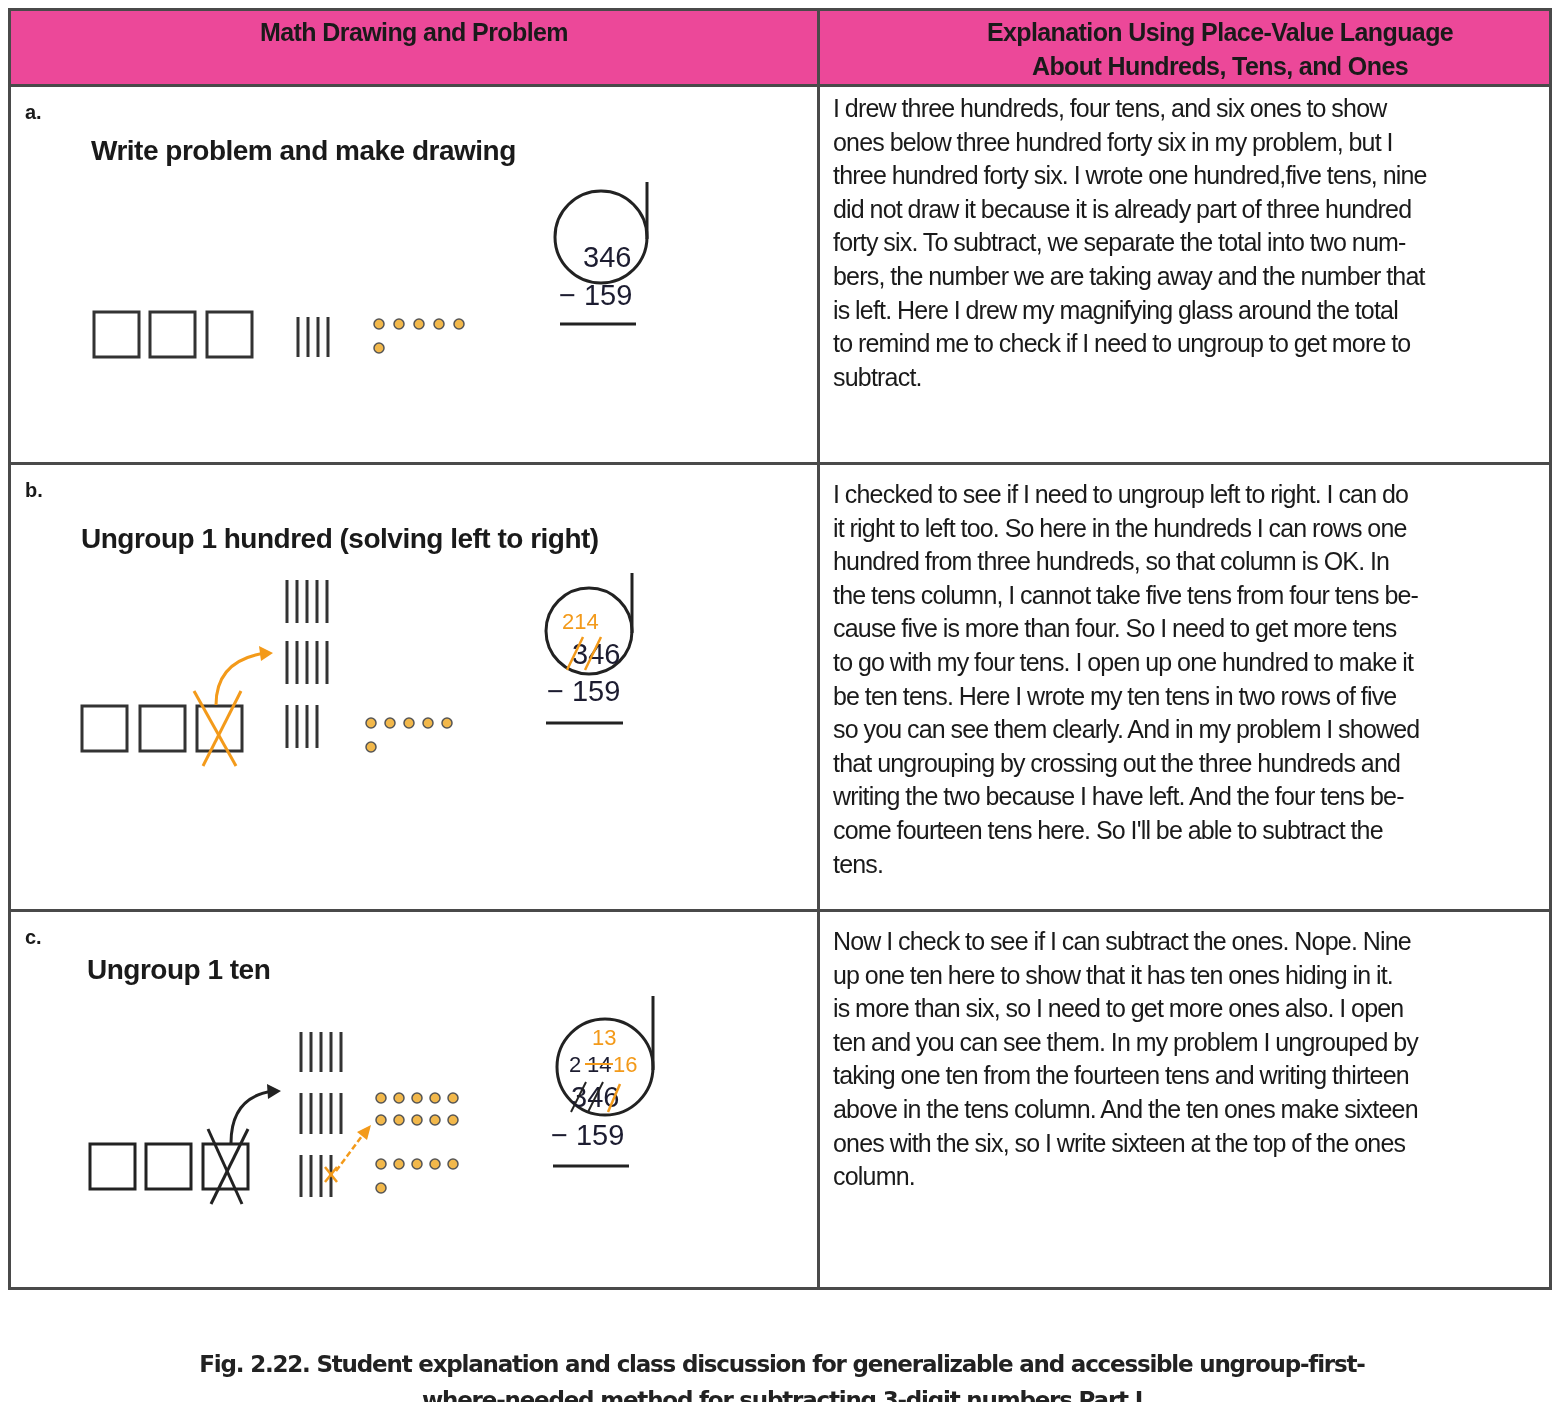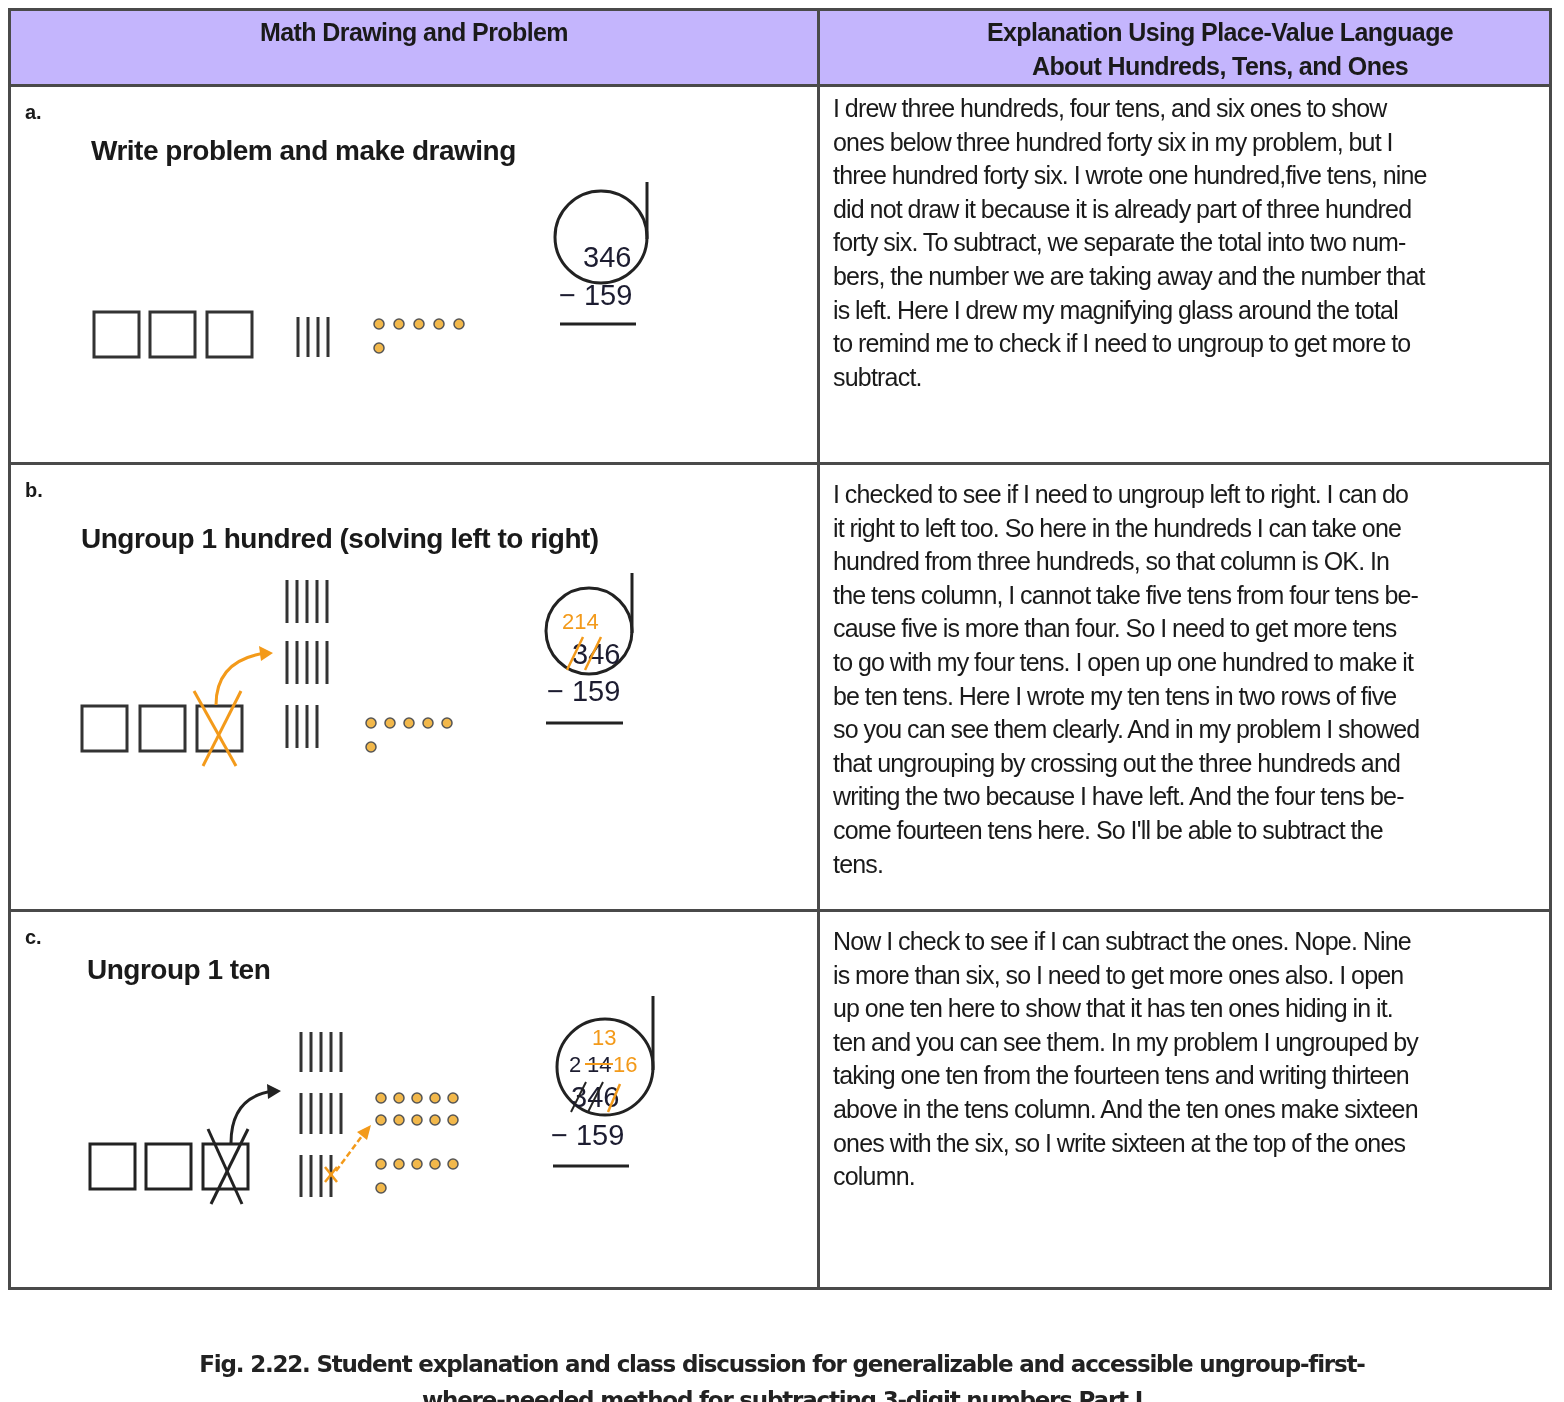--- a/index.html
+++ b/index.html
@@ -1,21 +1,21 @@
 <!DOCTYPE html>
 <html><head>
 <meta charset="utf-8">
 <style>
   html, body { margin: 0; padding: 0; background: #ffffff; }
   body { width: 1564px; height: 1402px; position: relative; overflow: hidden;
          font-family: "Liberation Sans", sans-serif; color: #1a1a1a; }
   .tbl { position: absolute; left: 8px; top: 8px; width: 1544px; height: 1282px;
          border: 3px solid #4a4a4a; box-sizing: border-box; }
   .hdr { position: absolute; left: 0; top: 0; width: 100%; height: 76px;
-         background: #c4b5fd; border-bottom: 3px solid #4a4a4a; box-sizing: border-box; }
+         background: #ec4899; border-bottom: 3px solid #4a4a4a; box-sizing: border-box; }
   .vline { position: absolute; left: 806px; top: 0; width: 3px; height: 100%; background: #4a4a4a; }
   .hline { position: absolute; left: 0; width: 100%; height: 3px; background: #4a4a4a; }
   .hdr-cell { position: absolute; top: 0; height: 73px; display: flex; align-items: flex-start;
               justify-content: center; text-align: center; font-weight: bold; font-size: 25px;
               line-height: 34px; letter-spacing: -0.6px; padding-top: 4px; box-sizing: border-box; }
   .hdr-left { left: 0; width: 806px; }
   .hdr-right { left: 809px; width: 800px; }
   .row { position: absolute; left: 0; width: 100%; }
   .letter { position: absolute; left: 14px; font-weight: bold; font-size: 20px; }
   .step-title { position: absolute; font-weight: bold; font-size: 28px; letter-spacing: -0.5px; white-space: nowrap; text-align: center; }
@@ -135,21 +135,21 @@
         <text x="551" y="164" class="num-or">214</text>
         <text x="561" y="199" class="num">346</text>
         <line x1="556" y1="205" x2="572" y2="172" stroke="#f39a1a" stroke-width="2.5"></line>
         <line x1="574" y1="205" x2="590" y2="172" stroke="#f39a1a" stroke-width="2.5"></line>
         <text x="536" y="236" class="num">− 159</text>
         <line x1="535" y1="258" x2="612" y2="258" stroke="#222" stroke-width="3"></line>
       </g>
     </svg>
     <div class="expl" style="top:13px">
       <span>I checked to see if I need to ungroup left to right. I can do</span>
-      <span>it right to left too. So here in the hundreds I can take one</span>
+      <span>it right to left too. So here in the hundreds I can rows one</span>
       <span>hundred from three hundreds, so that column is OK. In</span>
       <span>the tens column, I cannot take five tens from four tens be-</span>
       <span>cause five is more than four. So I need to get more tens</span>
       <span>to go with my four tens. I open up one hundred to make it</span>
       <span>be ten tens. Here I wrote my ten tens in two rows of five</span>
       <span>so you can see them clearly. And in my problem I showed</span>
       <span>that ungrouping by crossing out the three hundreds and</span>
       <span>writing the two because I have left. And the four tens be-</span>
       <span>come fourteen tens here. So I'll be able to subtract the</span>
       <span>tens.</span>
@@ -220,22 +220,22 @@
         <text x="560" y="195" class="num">346</text>
         <line x1="560" y1="200" x2="575" y2="170" stroke="#222" stroke-width="2"></line>
         <line x1="577" y1="200" x2="592" y2="170" stroke="#222" stroke-width="2"></line>
         <line x1="597" y1="200" x2="609" y2="172" stroke="#f39a1a" stroke-width="2.5"></line>
         <text x="540" y="233" class="num">− 159</text>
         <line x1="542" y1="254" x2="618" y2="254" stroke="#222" stroke-width="3"></line>
       </g>
     </svg>
     <div class="expl" style="top:13px">
       <span>Now I check to see if I can subtract the ones. Nope. Nine</span>
+      <span>up one ten here to show that it has ten ones hiding in it.</span>
       <span>is more than six, so I need to get more ones also. I open</span>
-      <span>up one ten here to show that it has ten ones hiding in it.</span>
       <span>ten and you can see them. In my problem I ungrouped by</span>
       <span>taking one ten from the fourteen tens and writing thirteen</span>
       <span>above in the tens column. And the ten ones make sixteen</span>
       <span>ones with the six, so I write sixteen at the top of the ones</span>
       <span>column.</span>
     </div>
   </div>
 </div>
 
 <div class="caption">

